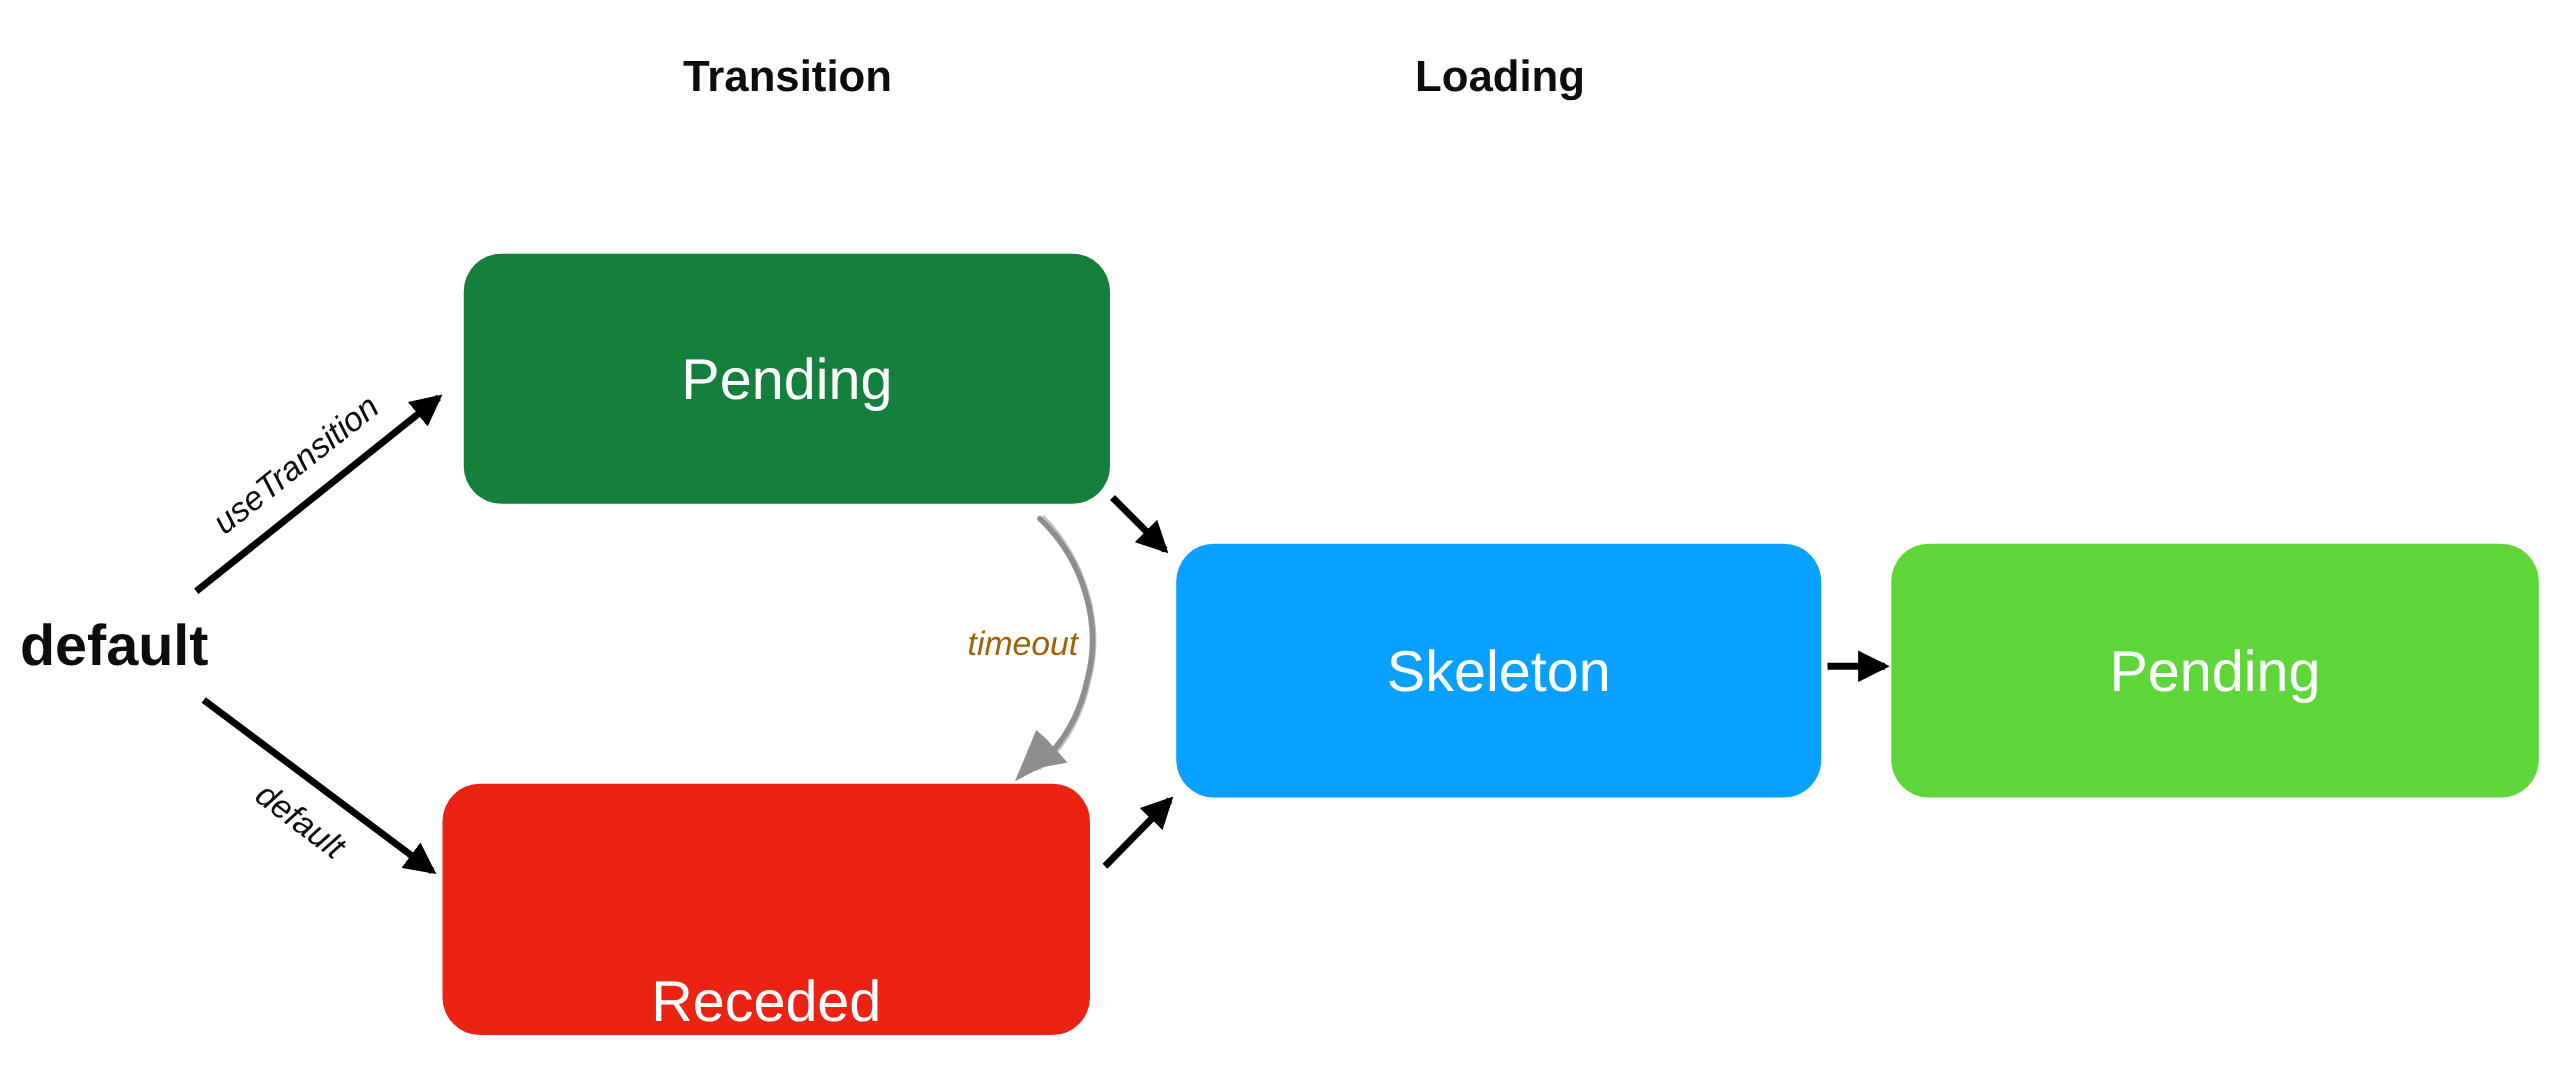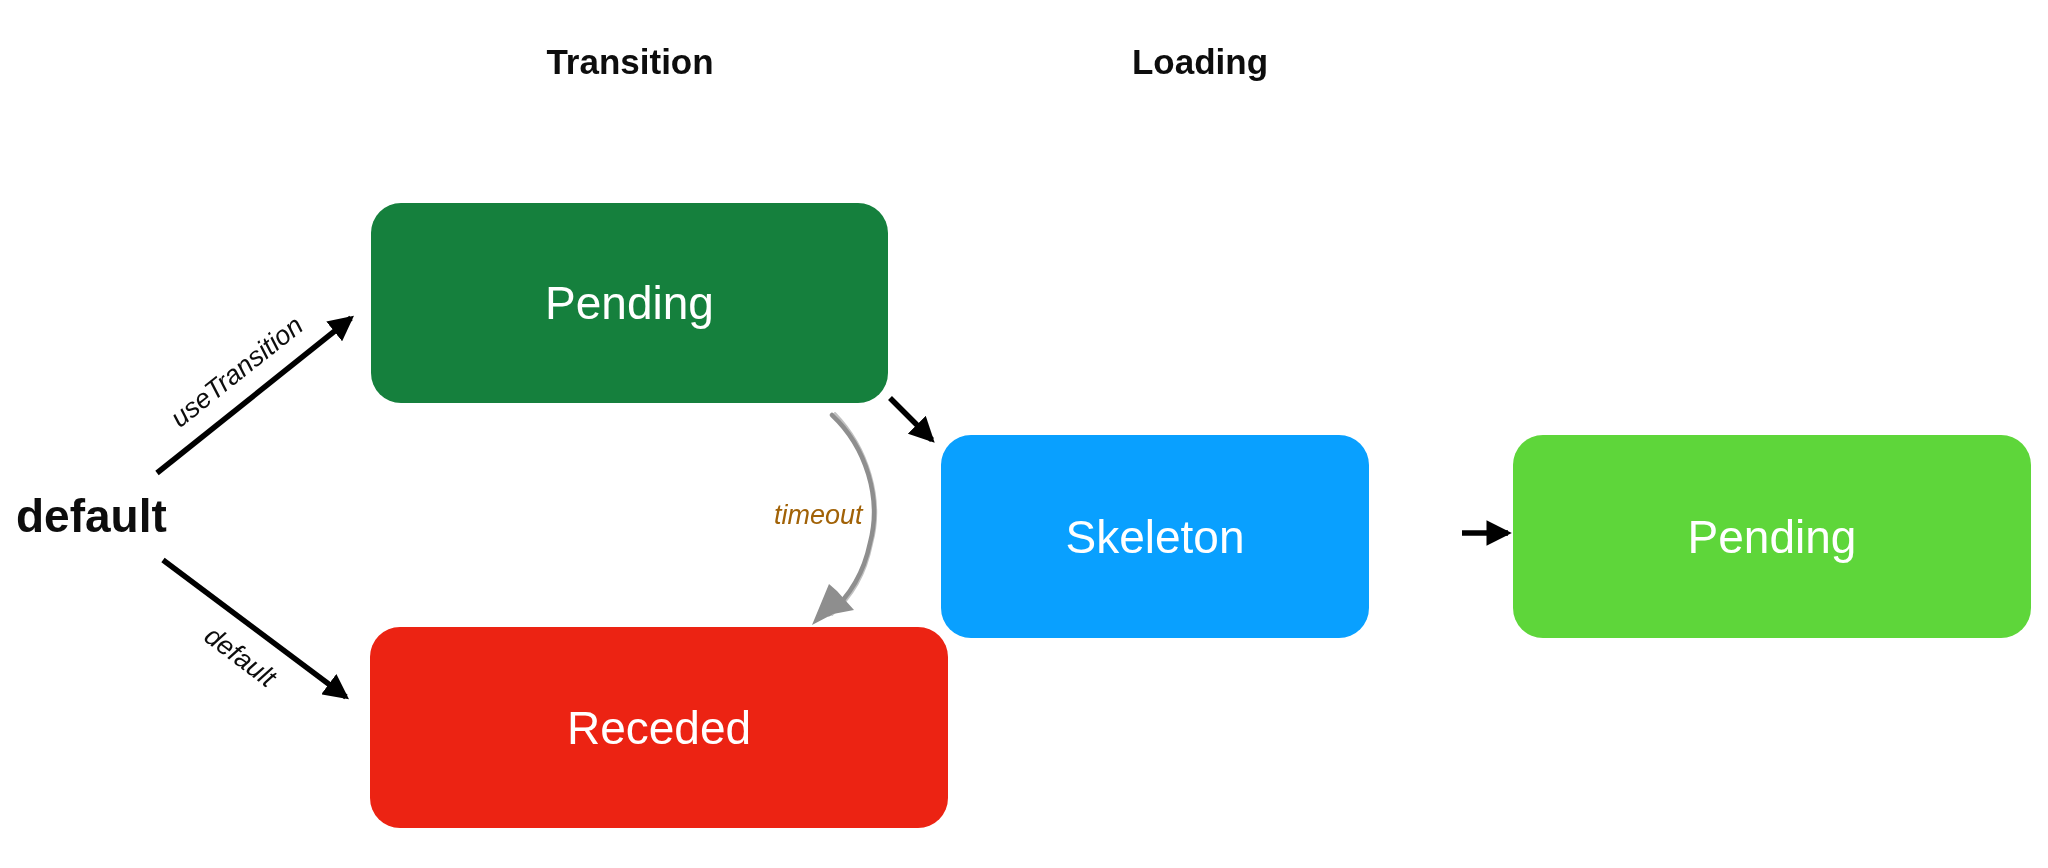--- a/index.html
+++ b/index.html
@@ -38,22 +38,22 @@
     position: absolute;
     border-radius: 30px;
     display: flex;
     align-items: center;
     justify-content: center;
     color: #ffffff;
     font-size: 46px;
     font-weight: 400;
   }
   #node-pending  { left: 371px;  top: 203px; width: 517px; height: 200px; }
-  #node-receded  { left: 370px;  top: 627px; width: 578px; height: 201px; }
-  #node-skeleton { left: 941px;  top: 435px; width: 428px; height: 203px; }
+  #node-receded  { left: 354px;  top: 627px; width: 518px; height: 201px; align-items: flex-end; }
+  #node-skeleton { left: 941px;  top: 435px; width: 516px; height: 203px; }
   #node-complete { left: 1513px; top: 435px; width: 518px; height: 203px; }
 
   .edge-label {
     position: absolute;
     font-size: 27px;
     font-style: italic;
     color: #0d0d0d;
     white-space: nowrap;
   }
   #label-usetransition {

